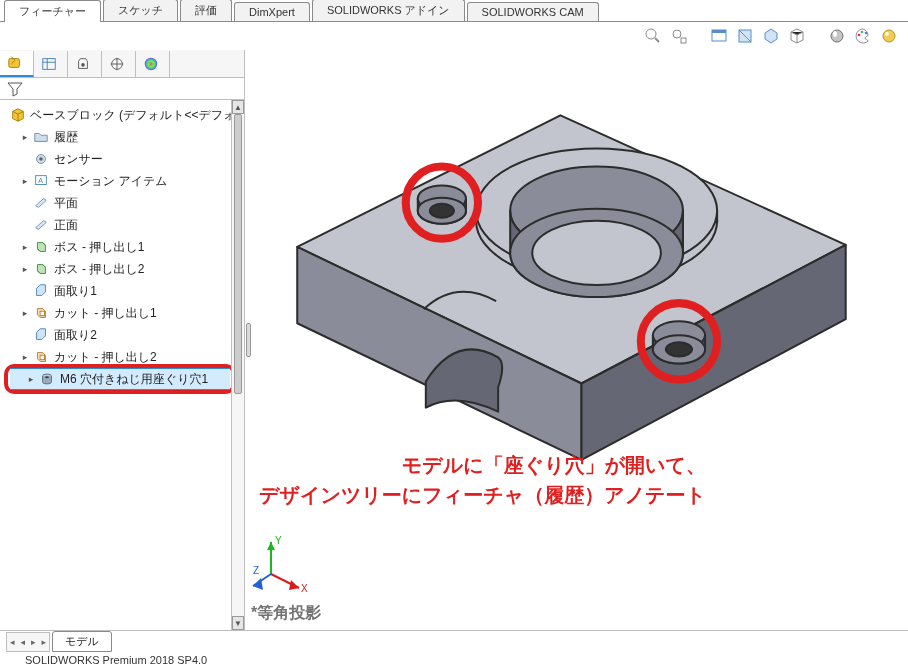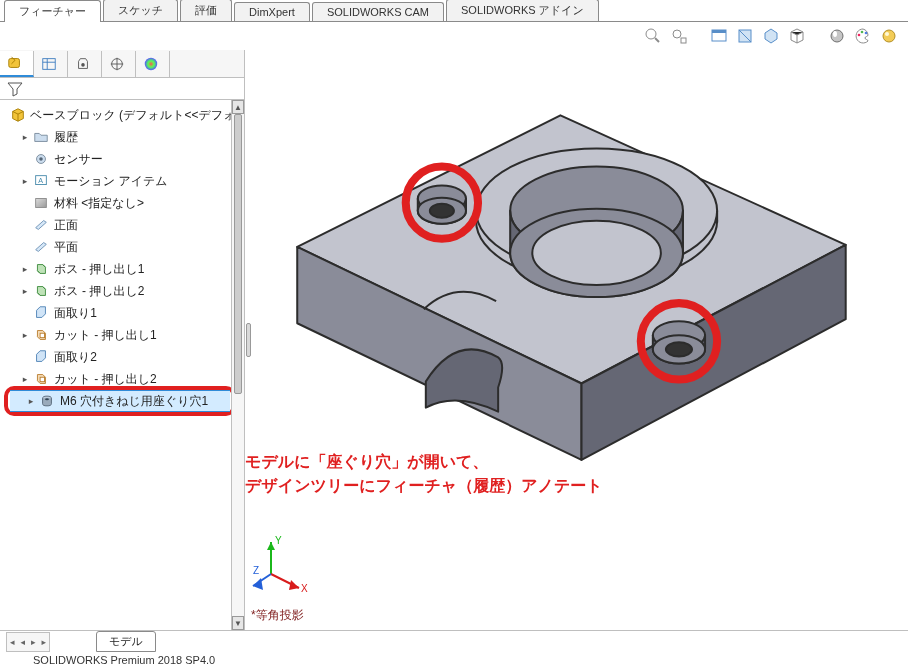--- a/index.html
+++ b/index.html
@@ -58,45 +58,45 @@
   .tree-row.selected{background:var(--blue-sel);border-top:1px solid var(--blue-line);border-bottom:1px solid var(--blue-line);}
   .highlight-wrap{border:4px solid var(--red-annot);border-radius:10px;padding:0 2px;margin:-4px 8px 0 0;position:relative;}
 
   .tree-scroll{position:absolute;right:0;top:0;bottom:0;width:13px;background:var(--panel);border-left:1px solid var(--panel-border);}
   .tree-scroll-thumb{position:absolute;left:2px;right:2px;top:4px;height:200px;background:#cdcdcd;border:1px solid #999;border-radius:2px;}
   .tree-scroll-btn{position:absolute;left:0;right:0;height:14px;background:#e6e6e6;border:1px solid #999;display:flex;align-items:center;justify-content:center;font-size:8px;color:#555;}
 
   
   .viewport{flex:1;position:relative;background:var(--bg);}
   .model-svg{position:absolute;inset:0;}
-  .annotation-text{position:absolute;left:0;top:400px;font-size:16px;font-weight:bold;color:var(--red-annot);line-height:1.5;white-space:nowrap;}
+  .annotation-text{position:absolute;left:14px;top:400px;font-size:20px;font-weight:bold;color:var(--red-annot);line-height:1.5;white-space:nowrap;text-align:right;}
   .triad{position:absolute;left:6px;bottom:34px;}
-  .viewname{position:absolute;left:6px;bottom:6px;font-size:12px;color:#7f1d1d;}
+  .viewname{position:absolute;left:6px;bottom:6px;font-size:16px;color:#737373;font-weight:bold;}
 
   .splitter{position:absolute;left:245px;top:50px;bottom:40px;width:8px;cursor:col-resize;}
   .splitter .grip{position:absolute;top:50%;left:1px;width:5px;height:34px;background:#d9d9d9;border:1px solid #999;border-radius:2px;transform:translateY(-50%);}
 
   
   .bottom-tabs{position:absolute;left:0;right:0;bottom:18px;height:22px;display:flex;align-items:flex-end;background:var(--bg);border-top:1px solid var(--panel-border);padding-left:6px;}
   .bt-nav{width:44px;height:20px;border:1px solid var(--panel-border);background:var(--panel);display:flex;align-items:center;justify-content:space-around;font-size:9px;color:#666;margin-right:2px;}
   .bt-tab{font-size:11px;padding:2px 12px;border:1px solid var(--tab-border);background:var(--tab-bg);margin-right:2px;border-top-left-radius:3px;border-top-right-radius:3px;}
-  .bt-tab.active{background:var(--tab-active);margin-left:44px;}
-
-  .status-bar{position:absolute;left:12px;right:0;bottom:0;height:18px;font-size:11px;color:var(--status-text);padding:2px 21px;background:var(--bg);}
+  .bt-tab.active{background:var(--tab-active);}
+
+  .status-bar{position:absolute;left:4px;right:0;bottom:0;height:18px;font-size:11px;color:var(--status-text);padding:2px 21px;background:var(--bg);}
 </style>
 </head>
 <body>
 
 <div class="menu-tabs" id="menu-tabs">
     <div class="menu-tab active">フィーチャー</div>
     <div class="menu-tab">スケッチ</div>
     <div class="menu-tab">評価</div>
     <div class="menu-tab">DimXpert</div>
+    <div class="menu-tab">SOLIDWORKS アドイン</div>
     <div class="menu-tab">SOLIDWORKS CAM</div>
-    <div class="menu-tab">SOLIDWORKS アドイン</div>
   </div>
 
 <div class="view-toolbar" id="view-toolbar">
     <span class="vt-icon">
       <svg viewBox="0 0 18 18">
         <circle cx="7" cy="7" r="5" fill="none" stroke="#777"></circle>
         <line x1="11" y1="11" x2="15" y2="15" stroke="#777" stroke-width="2"></line>
       </svg>
     </span>
     <span class="vt-icon">
@@ -254,50 +254,34 @@
               <text x="6" y="11" font-size="8" fill="#48a">A</text>
             </svg>
           </span>
           <span class="tree-label">モーション アイテム</span>
         </div>
         <div class="tree-row ">
           <span class="tree-indent" style="width: 12px;"></span>
           <span class="tree-exp"></span>
           <span class="tree-icon">
             <svg viewBox="0 0 18 18">
-              <rect x="3" y="4" width="12" height="10" fill="url(#m1)" stroke="#888"></rect>
-              <defs>
-                <linearGradient id="m1" x1="0" y1="0" x2="1" y2="1">
-                  <stop offset="0" stop-color="#ddd"></stop>
-                  <stop offset="1" stop-color="#999"></stop>
-                </linearGradient>
-              </defs>
-            </svg>
-          </span>
-          <span class="tree-label">材料 &lt;指定なし&gt;</span>
-        </div>
-        <div class="tree-row ">
-          <span class="tree-indent" style="width: 12px;"></span>
-          <span class="tree-exp"></span>
-          <span class="tree-icon">
-            <svg viewBox="0 0 18 18">
               <path d="M3 12 L12 4 L15 6 L6 14 Z" fill="#d6e7f7" stroke="#6a8fb3"></path>
             </svg>
           </span>
+          <span class="tree-label">平面</span>
+        </div>
+        <div class="tree-row ">
+          <span class="tree-indent" style="width: 12px;"></span>
+          <span class="tree-exp"></span>
+          <span class="tree-icon">
+            <svg viewBox="0 0 18 18">
+              <path d="M3 12 L12 4 L15 6 L6 14 Z" fill="#d6e7f7" stroke="#6a8fb3"></path>
+            </svg>
+          </span>
           <span class="tree-label">正面</span>
-        </div>
-        <div class="tree-row ">
-          <span class="tree-indent" style="width: 12px;"></span>
-          <span class="tree-exp"></span>
-          <span class="tree-icon">
-            <svg viewBox="0 0 18 18">
-              <path d="M3 12 L12 4 L15 6 L6 14 Z" fill="#d6e7f7" stroke="#6a8fb3"></path>
-            </svg>
-          </span>
-          <span class="tree-label">平面</span>
         </div>
         <div class="tree-row ">
           <span class="tree-indent" style="width: 12px;"></span>
           <span class="tree-exp">▸</span>
           <span class="tree-icon">
             <svg viewBox="0 0 18 18">
               <path d="M5 4l6 0 3 3v7l-6 0-3-3z" fill="#bfe2b8" stroke="#3a8a3a"></path>
               <path d="M11 4l3 3M5 11l3 3" stroke="#3a8a3a"></path>
             </svg>
           </span>

